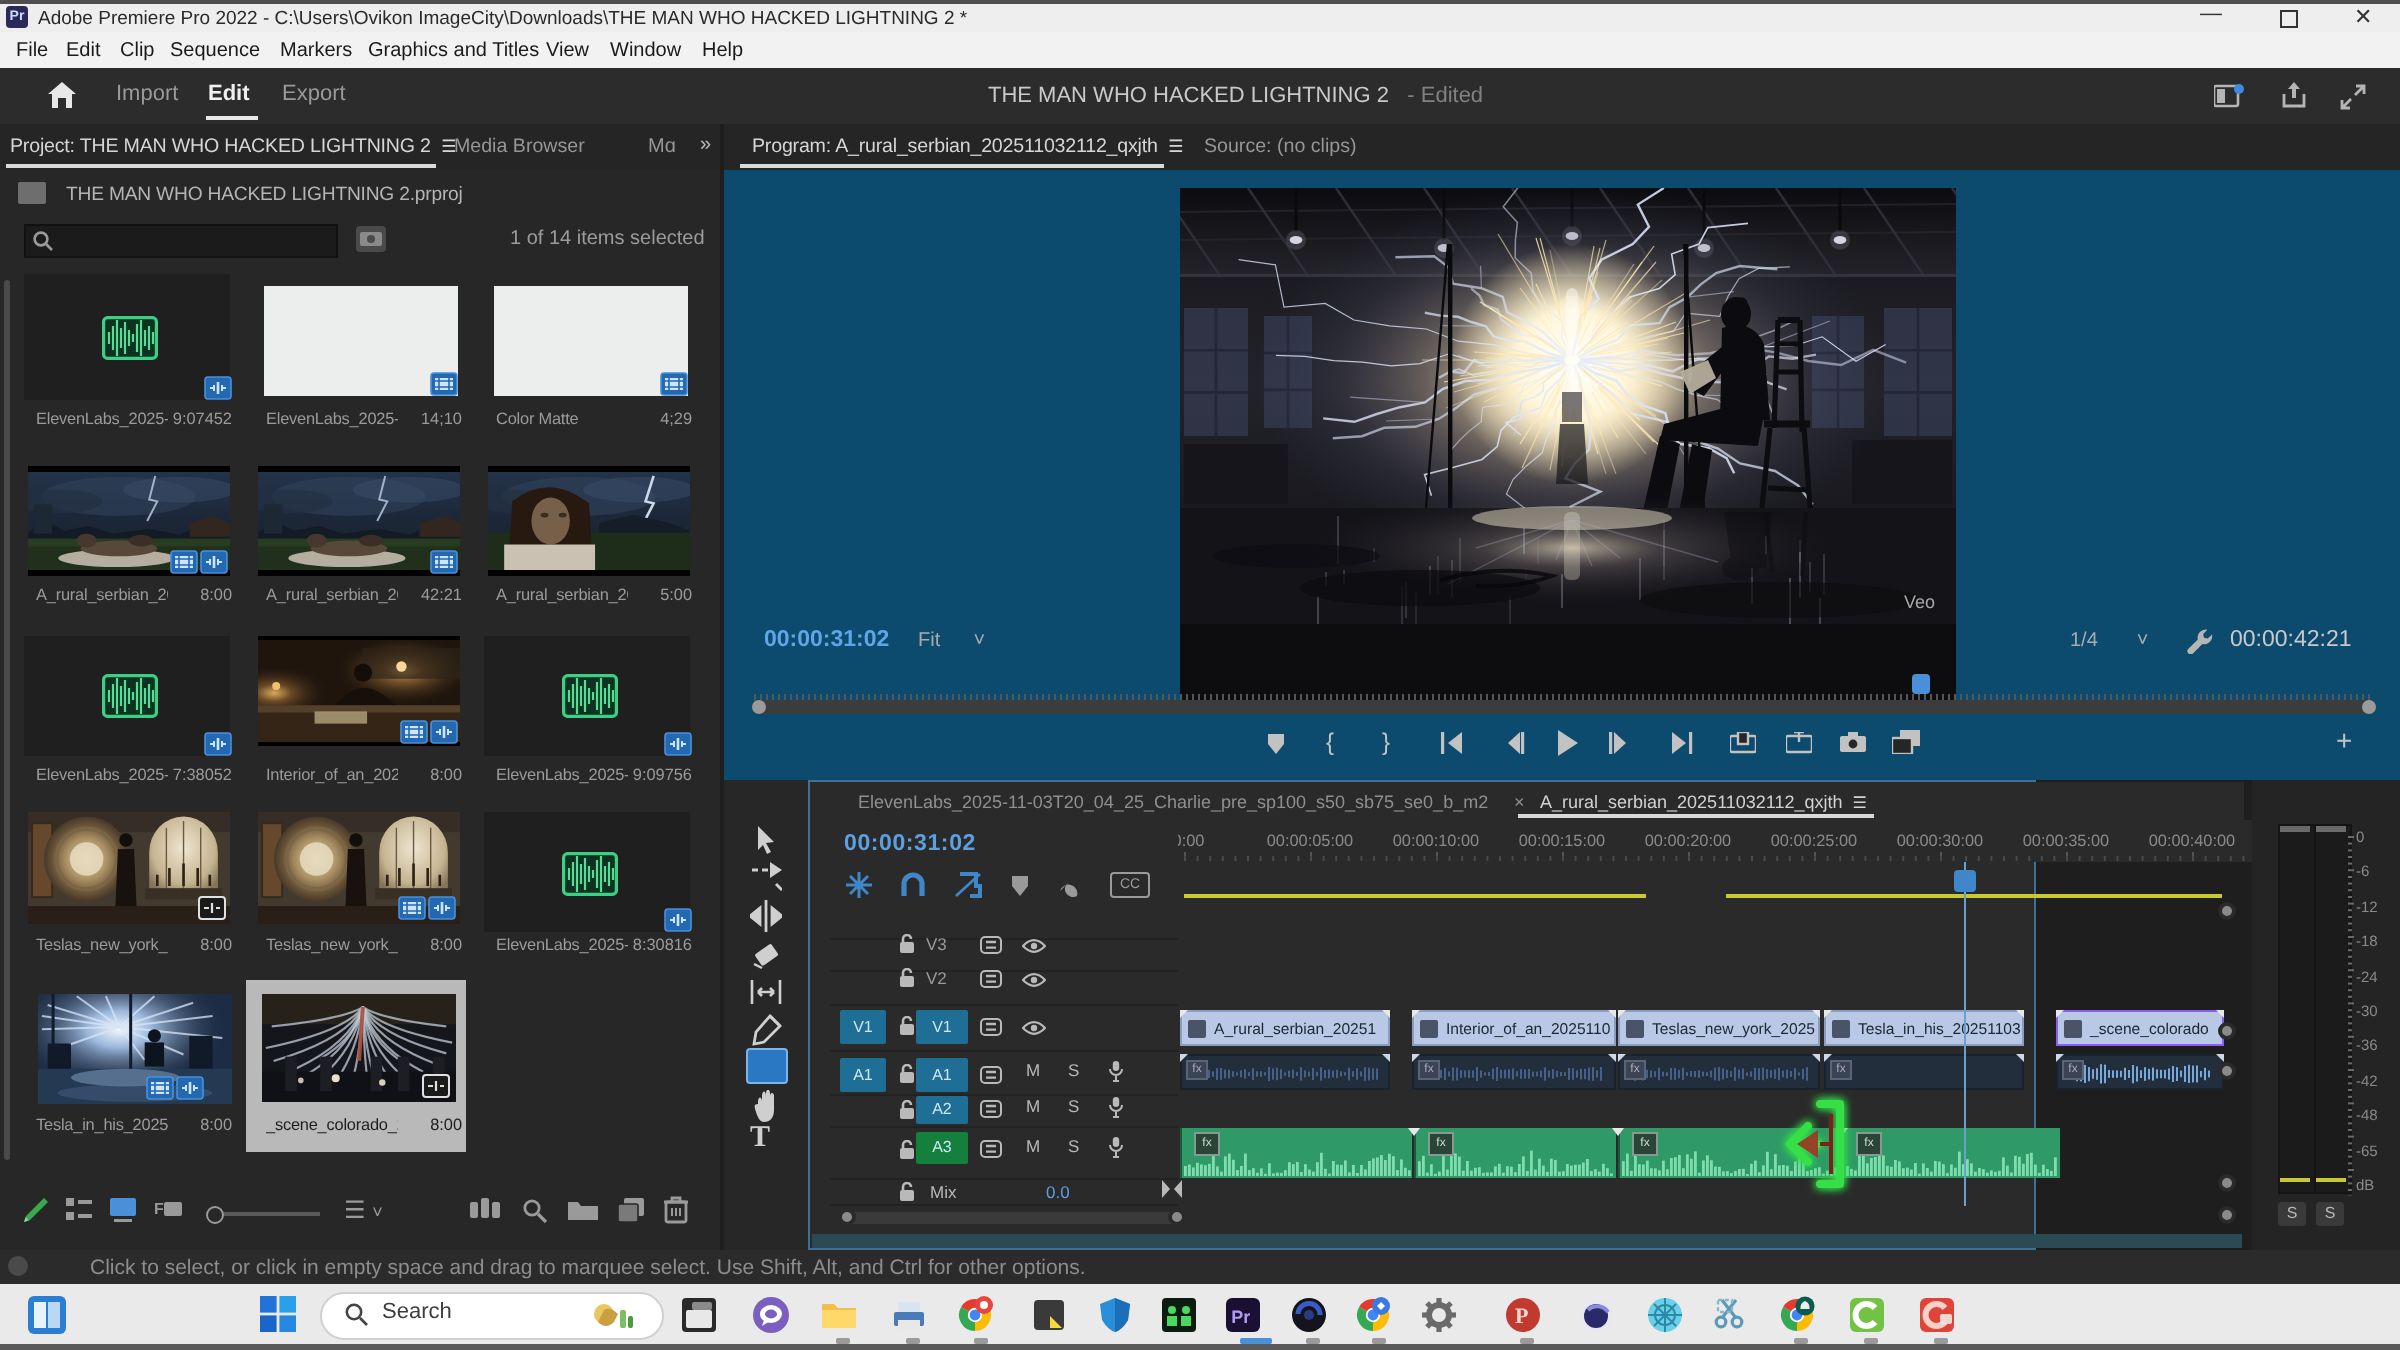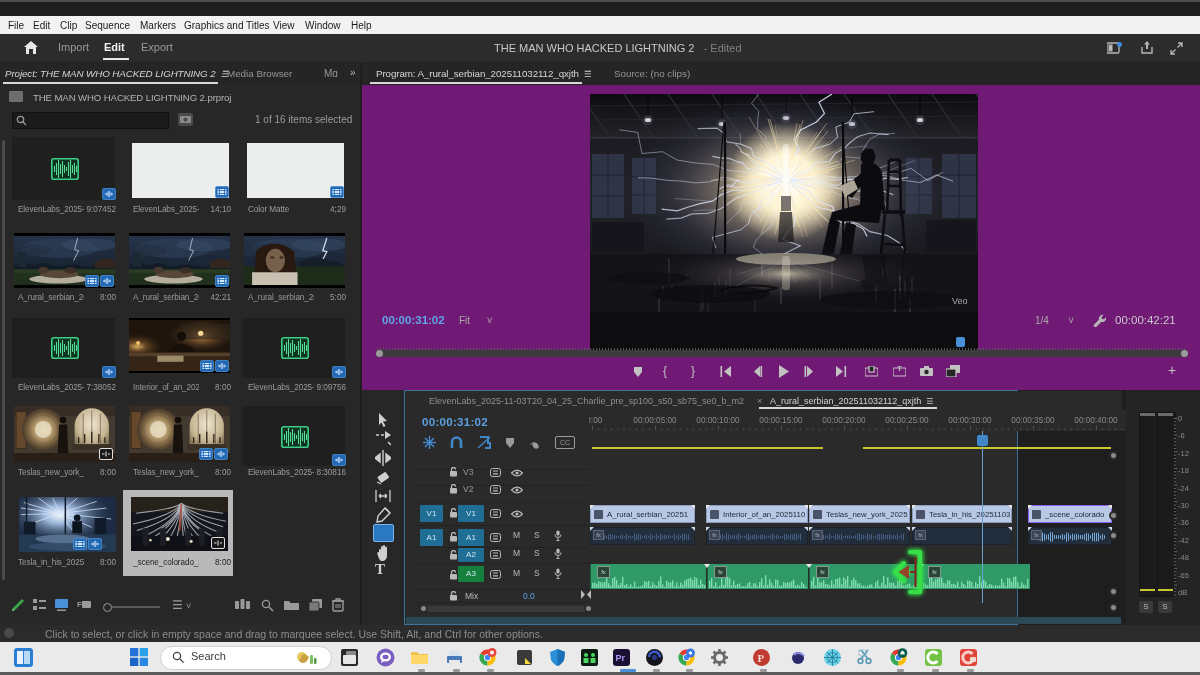--- a/index.html
+++ b/index.html
@@ -7,20 +7,27 @@
        font-family:"Liberation Sans",sans-serif;-webkit-font-smoothing:antialiased;}
   .ab{position:absolute;}
   .txt{white-space:nowrap;}
 </style>
 </head>
 <body>
 <div class="ab" style="left:0;top:0;width:1200px;height:675px;background:#1e1e1e;">
 
 <div class="ab" style="left:0;top:0;width:1200px;height:2px;background:#4e4e4e;"></div>
 
+<div class="ab" style="left:0;top:2px;width:1200px;height:14px;background:#efeeee;">
+  <div class="ab" style="left:3px;top:1px;width:11px;height:11px;background:#2a2a5a;border-radius:2px;color:#cfd8ff;font-size:7px;font-weight:bold;text-align:center;line-height:11px;">Pr</div>
+  <div class="ab txt" style="left:19px;top:2px;font-size:9.5px;color:#2a2a2a;">Adobe Premiere Pro 2022 - C:\Users\Ovikon ImageCity\Downloads\THE MAN WHO HACKED LIGHTNING 2 *</div>
+  <div class="ab txt" style="left:1100px;top:-1px;font-size:11px;color:#333;">—</div>
+  <div class="ab" style="left:1140px;top:3px;width:7px;height:7px;border:1px solid #333;"></div>
+  <div class="ab txt" style="left:1177px;top:0px;font-size:11px;color:#333;">✕</div>
+</div>
 
 <div class="ab" style="left:0;top:16px;width:1200px;height:18px;background:#f3f2f2;">
   <div class="ab txt" style="left:8px;top:4px;font-size:10px;color:#1a1a1a;">File</div>
 <div class="ab txt" style="left:33px;top:4px;font-size:10px;color:#1a1a1a;">Edit</div>
 <div class="ab txt" style="left:60px;top:4px;font-size:10px;color:#1a1a1a;">Clip</div>
 <div class="ab txt" style="left:85px;top:4px;font-size:10px;color:#1a1a1a;">Sequence</div>
 <div class="ab txt" style="left:140px;top:4px;font-size:10px;color:#1a1a1a;">Markers</div>
 <div class="ab txt" style="left:184px;top:4px;font-size:10px;color:#1a1a1a;">Graphics and Titles</div>
 <div class="ab txt" style="left:273px;top:4px;font-size:10px;color:#1a1a1a;">View</div>
 <div class="ab txt" style="left:305px;top:4px;font-size:10px;color:#1a1a1a;">Window</div>
@@ -47,21 +54,21 @@
         <path d="M2 6 L2 12 L12 12 L12 6" fill="none" stroke="#b5b5b5" stroke-width="1.4"></path>
       </svg>
   <svg class="ab" style="left:1170px;top:8px;" width="13" height="13" viewBox="0 0 13 13">
         <path d="M8 1 L12 1 L12 5 M12 1 L7.5 5.5 M5 12 L1 12 L1 8 M1 12 L5.5 7.5" stroke="#b5b5b5" stroke-width="1.4" fill="none"></path>
       </svg>
 </div>
 
 <div class="ab" style="left:0;top:62px;width:360px;height:563px;background:#272727;">
 
   <div class="ab" style="left:0;top:0;width:360px;height:23px;background:#252525;">
-    <div class="ab txt" style="left:5px;top:6px;font-size:9.8px;color:#d6d6d6;letter-spacing:-0.1px;font-style:italic;">Project: THE MAN WHO HACKED LIGHTNING 2&nbsp; <span style="font-size:8.5px;">☰</span></div>
+    <div class="ab txt" style="left:5px;top:6px;font-size:9.8px;color:#d6d6d6;letter-spacing:-0.1px;">Project: THE MAN WHO HACKED LIGHTNING 2&nbsp; <span style="font-size:8.5px;">☰</span></div>
     <div class="ab" style="left:3px;top:20px;width:215px;height:2px;background:#d9d9d9;"></div>
     <div class="ab txt" style="left:227px;top:6px;font-size:9.8px;color:#969696;">Media Browser</div>
     <div class="ab txt" style="left:324px;top:6px;font-size:10px;color:#969696;">Mɑ</div>
     <div class="ab txt" style="left:350px;top:5px;font-size:10px;color:#b9b9b9;">»</div>
   </div>
 
   <div class="ab" style="left:9px;top:29px;width:14px;height:11px;background:#6e6e6e;border-radius:1px;"></div>
   <div class="ab txt" style="left:33px;top:30px;font-size:9.6px;letter-spacing:-0.1px;color:#b4b4b4;">THE MAN WHO HACKED LIGHTNING 2.prproj</div>
 
   <div class="ab" style="left:12px;top:50px;width:155px;height:15px;background:#1b1b1b;border:1px solid #111;">
@@ -69,21 +76,21 @@
           <circle cx="4.5" cy="4.5" r="3.2" fill="none" stroke="#9a9a9a" stroke-width="1.3"></circle>
           <path d="M7 7 L10 10" stroke="#9a9a9a" stroke-width="1.3"></path>
         </svg>
   </div>
   <div class="ab" style="left:178px;top:51px;width:15px;height:13px;background:#4a4a4a;border-radius:2px;">
     <svg class="ab" style="left:2px;top:2px;" width="11" height="9" viewBox="0 0 11 9">
           <rect x="0" y="1" width="11" height="7" rx="1" fill="#8a8a8a"></rect>
           <circle cx="5.5" cy="4.5" r="2" fill="#4a4a4a"></circle>
         </svg>
   </div>
-  <div class="ab txt" style="left:255px;top:52px;font-size:10px;color:#9b9b9b;">1 of 16 items selected</div>
+  <div class="ab txt" style="left:255px;top:52px;font-size:10px;color:#9b9b9b;">1 of 14 items selected</div>
 
   <div class="ab" style="left:2px;top:78px;width:3px;height:440px;background:#4a4a4a;border-radius:2px;"></div>
 
   <div id="grid">
         <div class="ab" style="left:123px;top:428px;width:110px;height:86px;background:#b9b9b9;"></div>
 <div class="ab" style="left:12px;top:75px;width:103px;height:63px;background:#1f1f1f;"></div>
 <svg class="ab" style="left:51px;top:96px;" width="28" height="22" viewBox="0 0 28 22">
           <rect x="0.8" y="0.8" width="26.4" height="20.4" rx="2" fill="#0f3120" stroke="#3dcf86" stroke-width="1.6"></rect>
           <line x1="3.5" y1="8" x2="3.5" y2="14" stroke="#55dd96" stroke-width="1.1"></line>
           <line x1="5.5" y1="5" x2="5.5" y2="17" stroke="#55dd96" stroke-width="1.1"></line>
@@ -540,25 +547,25 @@
           <rect x="0" y="3" width="10" height="9" rx="1" fill="#7a7a7a" stroke="#272727" stroke-width="0.8"></rect>
         </svg>
     <svg class="ab" style="left:332px;top:8px;" width="12" height="14" viewBox="0 0 12 14">
           <rect x="1" y="3" width="10" height="10" rx="1" fill="none" stroke="#9a9a9a" stroke-width="1.4"></rect>
           <path d="M0 3 L12 3 M4 3 L4 1 L8 1 L8 3" stroke="#9a9a9a" stroke-width="1.4" fill="none"></path>
           <path d="M4 6 L4 10 M6 6 L6 10 M8 6 L8 10" stroke="#9a9a9a" stroke-width="1"></path>
         </svg>
   </div>
 </div>
 
-<div class="ab" style="left:362px;top:62px;width:838px;height:328px;background:#701a75;">
+<div class="ab" style="left:362px;top:62px;width:838px;height:328px;background:#0c4a6e;">
   <div class="ab" style="left:0;top:0;width:838px;height:23px;background:#252525;">
     <div class="ab txt" style="left:14px;top:6px;font-size:9.8px;color:#d6d6d6;letter-spacing:-0.1px;">Program: A_rural_serbian_202511032112_qxjth&nbsp; <span style="font-size:8.5px;">☰</span></div>
     <div class="ab" style="left:8px;top:20px;width:212px;height:2px;background:#d9d9d9;"></div>
-    <div class="ab txt" style="left:252px;top:6px;font-size:9.8px;color:#969696;text-align:center;">Source: (no clips)</div>
+    <div class="ab txt" style="left:240px;top:6px;font-size:9.8px;color:#969696;text-align:center;">Source: (no clips)</div>
   </div>
 
   <div id="video" class="ab" style="left:228px;top:32px;width:388px;height:260px;background:#0d0d10;"><svg width="388" height="218" viewBox="0 0 388 218">
           <defs>
             <linearGradient id="room" x1="0" y1="0" x2="0" y2="1">
               <stop offset="0" stop-color="#15151a"></stop>
               <stop offset="0.45" stop-color="#222229"></stop>
               <stop offset="0.72" stop-color="#1a1a20"></stop>
               <stop offset="1" stop-color="#0f0f13"></stop>
             </linearGradient>

